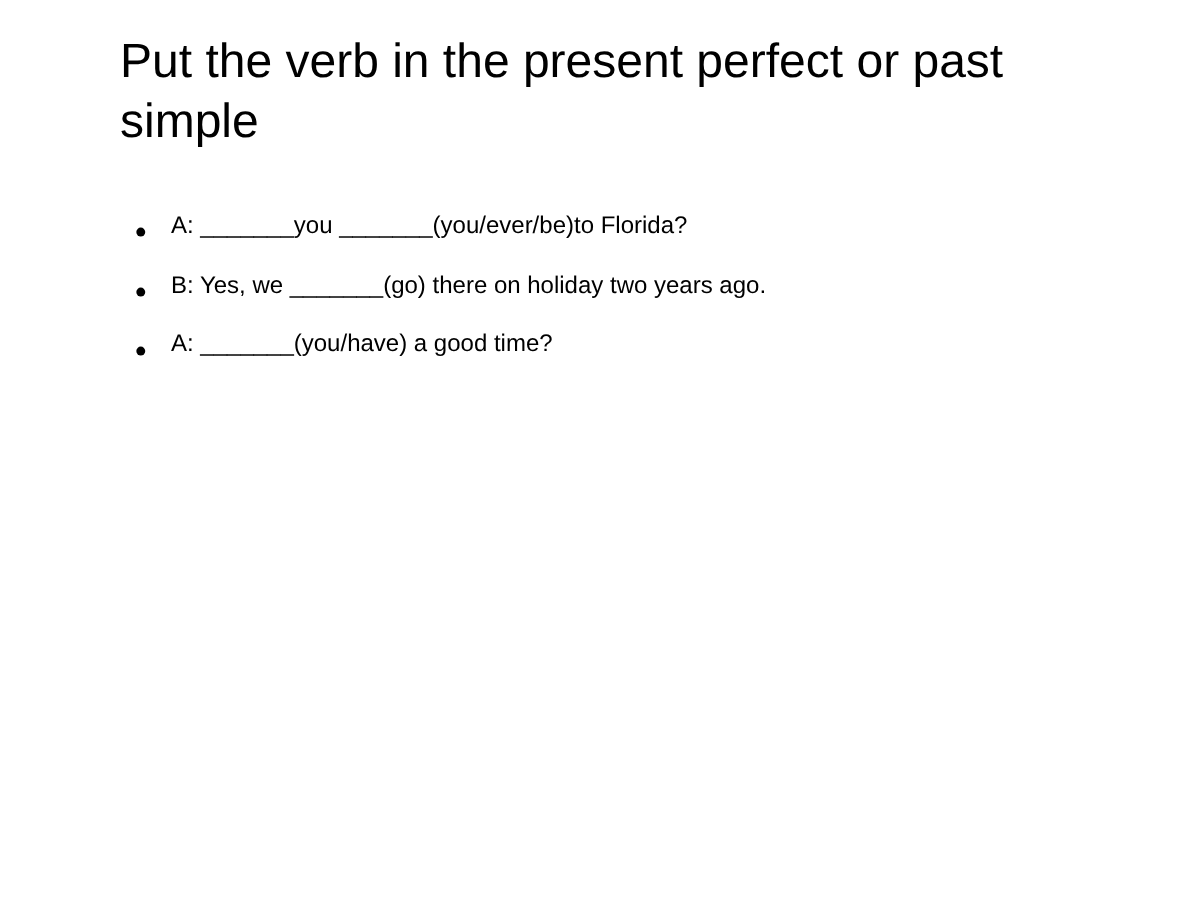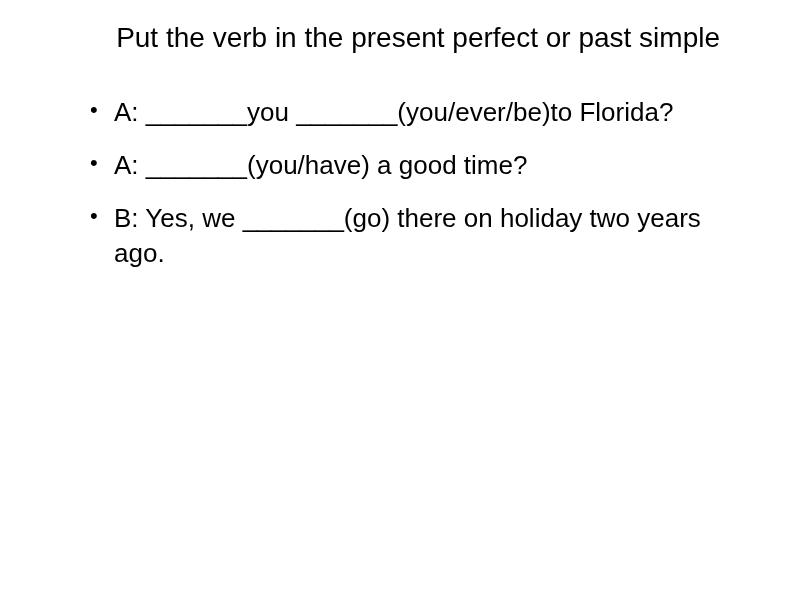--- a/index.html
+++ b/index.html
@@ -9,49 +9,49 @@
     }
     body {
       width: 800px;
       height: 600px;
       background: #ffffff;
       font-family: Arial, Helvetica, sans-serif;
       color: #000000;
       padding: 20px 60px;
     }
     .title {
-      text-align: right;
-      font-size: 28px;
+      text-align: left;
+      font-size: 32px;
       font-weight: normal;
       line-height: 1.25;
       margin-bottom: 40px;
       padding: 0 20px;
     }
     .list {
       list-style: none;
       padding-left: 30px;
     }
     .list li {
       position: relative;
-      font-size: 26px;
+      font-size: 16px;
       line-height: 1.35;
       margin-bottom: 18px;
       padding-left: 24px;
     }
     .list li::before {
       content: "•";
       position: absolute;
       left: 0;
       top: 0;
       font-size: 22px;
       color: #000;
     }
   </style>
 </head>
 <body>
 
 <h1 class="title">Put the verb in the present perfect or past simple</h1>
 
 <ul class="list">
   <li>A: _______you _______(you/ever/be)to Florida?</li>
+  <li>B: Yes, we _______(go) there on holiday two years ago.</li>
   <li>A: _______(you/have) a good time?</li>
-  <li>B: Yes, we _______(go) there on holiday two years ago.</li>
 </ul>
 
 </body></html>

